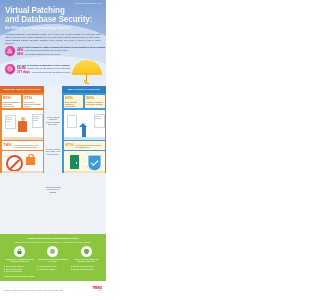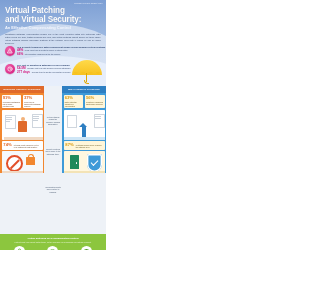--- a/index.html
+++ b/index.html
@@ -1,18 +1,18 @@
 <!DOCTYPE html>
 <html><head>
 <meta charset="utf-8">
 <style>
   html,body{margin:0;padding:0;}
   body{width:106px;height:300px;overflow:hidden;background:#fff;
        font-family:"Liberation Sans",sans-serif;}
-  .page{position:relative;width:106px;height:250px;overflow:hidden;}
+  .page{position:relative;width:106px;height:300px;overflow:hidden;}
 
   
   .header{position:relative;height:86px;width:106px;
     background:linear-gradient(180deg,#7d9fd4 0%,#93b1dd 30%,#a9c2e6 60%,#c3d4ee 100%);
     overflow:hidden;}
   .hdr-arc{position:absolute;left:-26px;top:24px;width:158px;height:92px;
     border-radius:50%;background:linear-gradient(180deg,#cfdcf0 0%,#dfe8f6 70%,#e8eefa 100%);
     opacity:.92;}
   .hdr-arc2{position:absolute;left:-34px;top:56px;width:176px;height:80px;
     border-radius:50%;background:#e9f0fb;opacity:.85;}
@@ -137,21 +137,21 @@
 <body>
 
 <div class="page">
 
   <div class="header">
     <div class="hdr-arc"></div>
     <div class="hdr-arc2"></div>
     <div class="brandline">TREND MICRO RESEARCH</div>
     <div class="h1">
       <span>Virtual Patching</span><br>
-      <span>and Virtual Security:</span>
+      <span>and Database Security:</span>
     </div>
     <div class="h2">An Effective Compensating Control</div>
     <div class="lede">Unpatched database vulnerabilities remain one of the most exploited paths into enterprise data. Patch cycles are slow, testing windows are long, and critical systems cannot simply be taken offline. Virtual patching shields vulnerable systems at the network layer until a vendor fix can be safely deployed.</div>
 
     <div class="callout c1">
       <div class="badge">
         <svg viewBox="0 0 24 24" fill="none" stroke="#fff" stroke-width="2.6" stroke-linecap="round">
           <path d="M12 4 L21 20 L3 20 Z" fill="none"></path>
             <path d="M12 10 L12 15"></path>
             <path d="M12 17.6 L12 17.8"></path>

